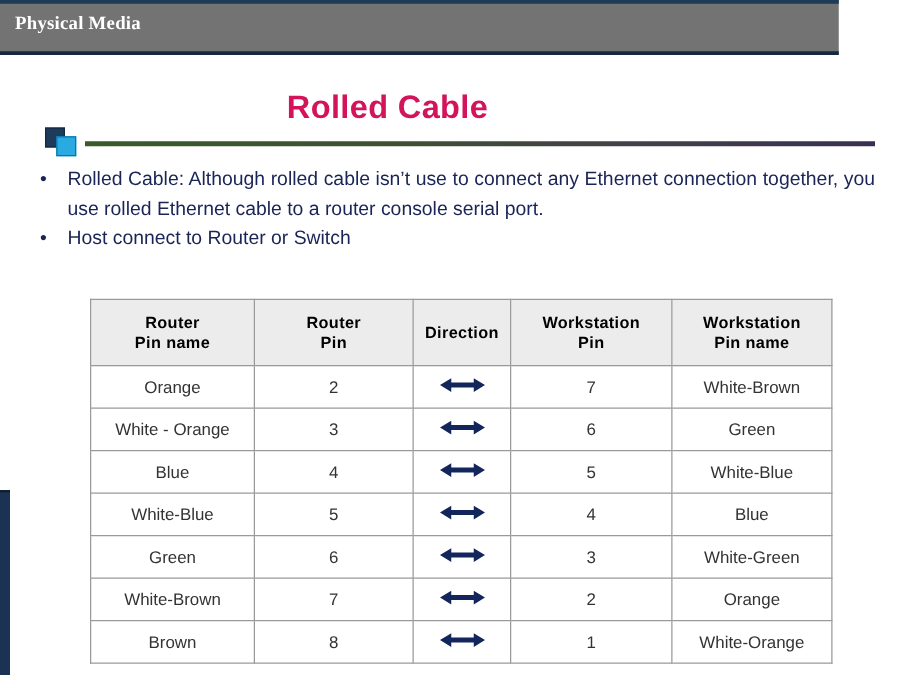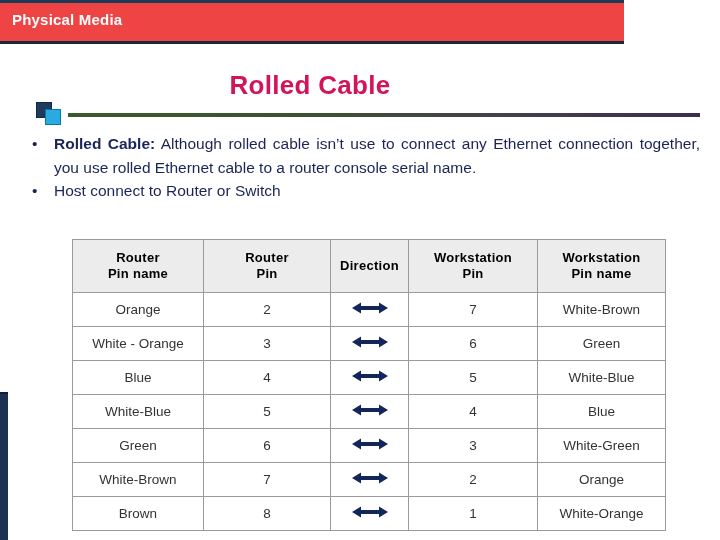--- a/index.html
+++ b/index.html
@@ -13,26 +13,27 @@
     font-family: "Liberation Sans", sans-serif;
     overflow: hidden;
     position: relative;
   }
 
   
   .header-bar {
     position: absolute;
     left: 0;
     top: 0;
-    width: 624px;
+    width: 671px;
     height: 44px;
-    background: #ef4444;
+    background: #737373;
     border-top: 3px solid #1d3a57;
     border-bottom: 3px solid #16283d;
     box-sizing: border-box;
+    font-family: Liberation Serif, serif;
   }
   .header-title {
     position: absolute;
     left: 12px;
     top: 8px;
     color: #ffffff;
     font-size: 15px;
     font-weight: bold;
     letter-spacing: 0.2px;
     white-space: nowrap;
@@ -113,21 +114,21 @@
   }
   .bullet-dot {
     position: absolute;
     left: 8px;
     top: 0;
     color: #1a2456;
     font-size: 15.5px;
     line-height: 23.5px;
   }
   .lead-term {
-    font-weight: bold;
+    font-weight: normal;
   }
 
   
   .pin-table-wrap {
     position: absolute;
     left: 72px;
     top: 239px;
     width: 594px;
   }
   table.pin-table {
@@ -181,21 +182,21 @@
 <div class="slide-title">Rolled Cable</div>
 
 <div class="deco-square-dark"></div>
 <div class="deco-square-light"></div>
 <div class="title-rule"></div>
 <div class="left-accent-bar"></div>
 
 <div class="bullet-list">
   <div class="bullet-item">
     <span class="bullet-dot">•</span>
-    <span class="lead-term">Rolled Cable:</span><span> Although rolled cable isn’t use to connect any Ethernet connection together, you use rolled Ethernet cable to a router console serial name.</span>
+    <span class="lead-term">Rolled Cable:</span><span> Although rolled cable isn’t use to connect any Ethernet connection together, you use rolled Ethernet cable to a router console serial port.</span>
   </div>
   <div class="bullet-item second">
     <span class="bullet-dot">•</span>
     <span>Host connect to Router or Switch</span>
   </div>
 </div>
 
 <div class="pin-table-wrap">
   <table class="pin-table">
     <colgroup>

